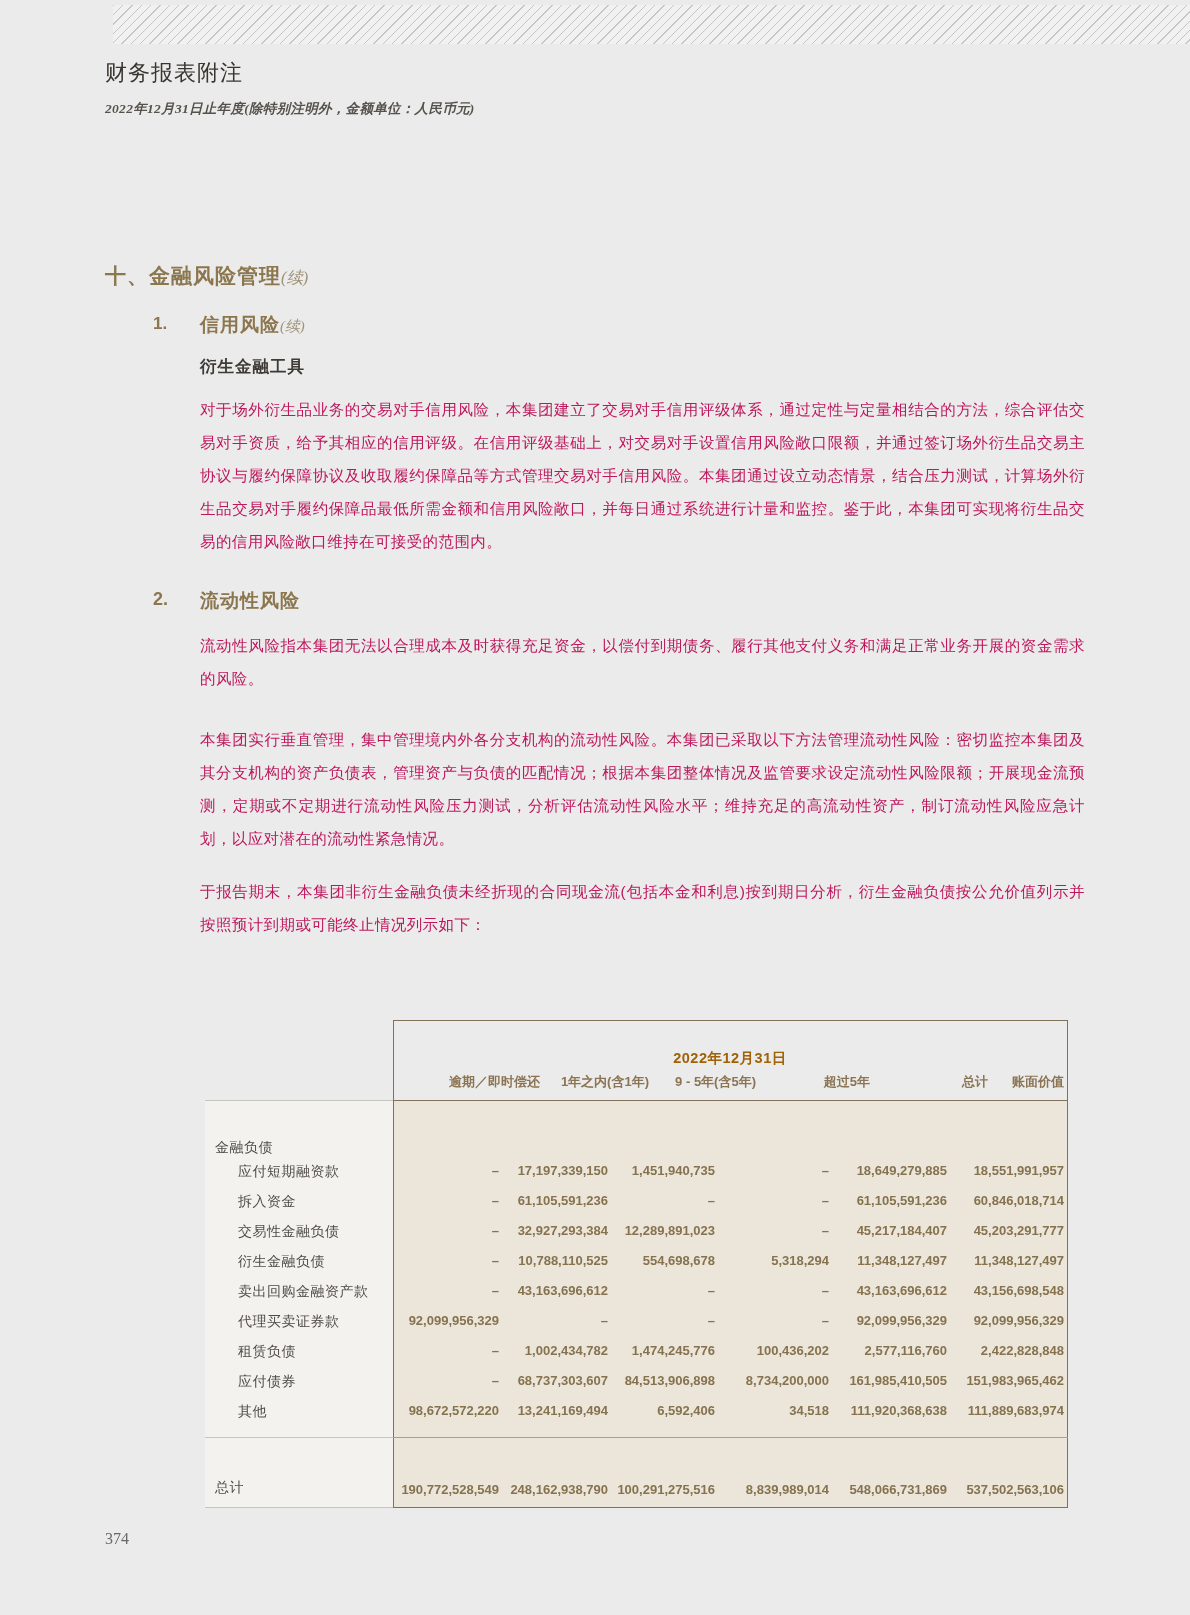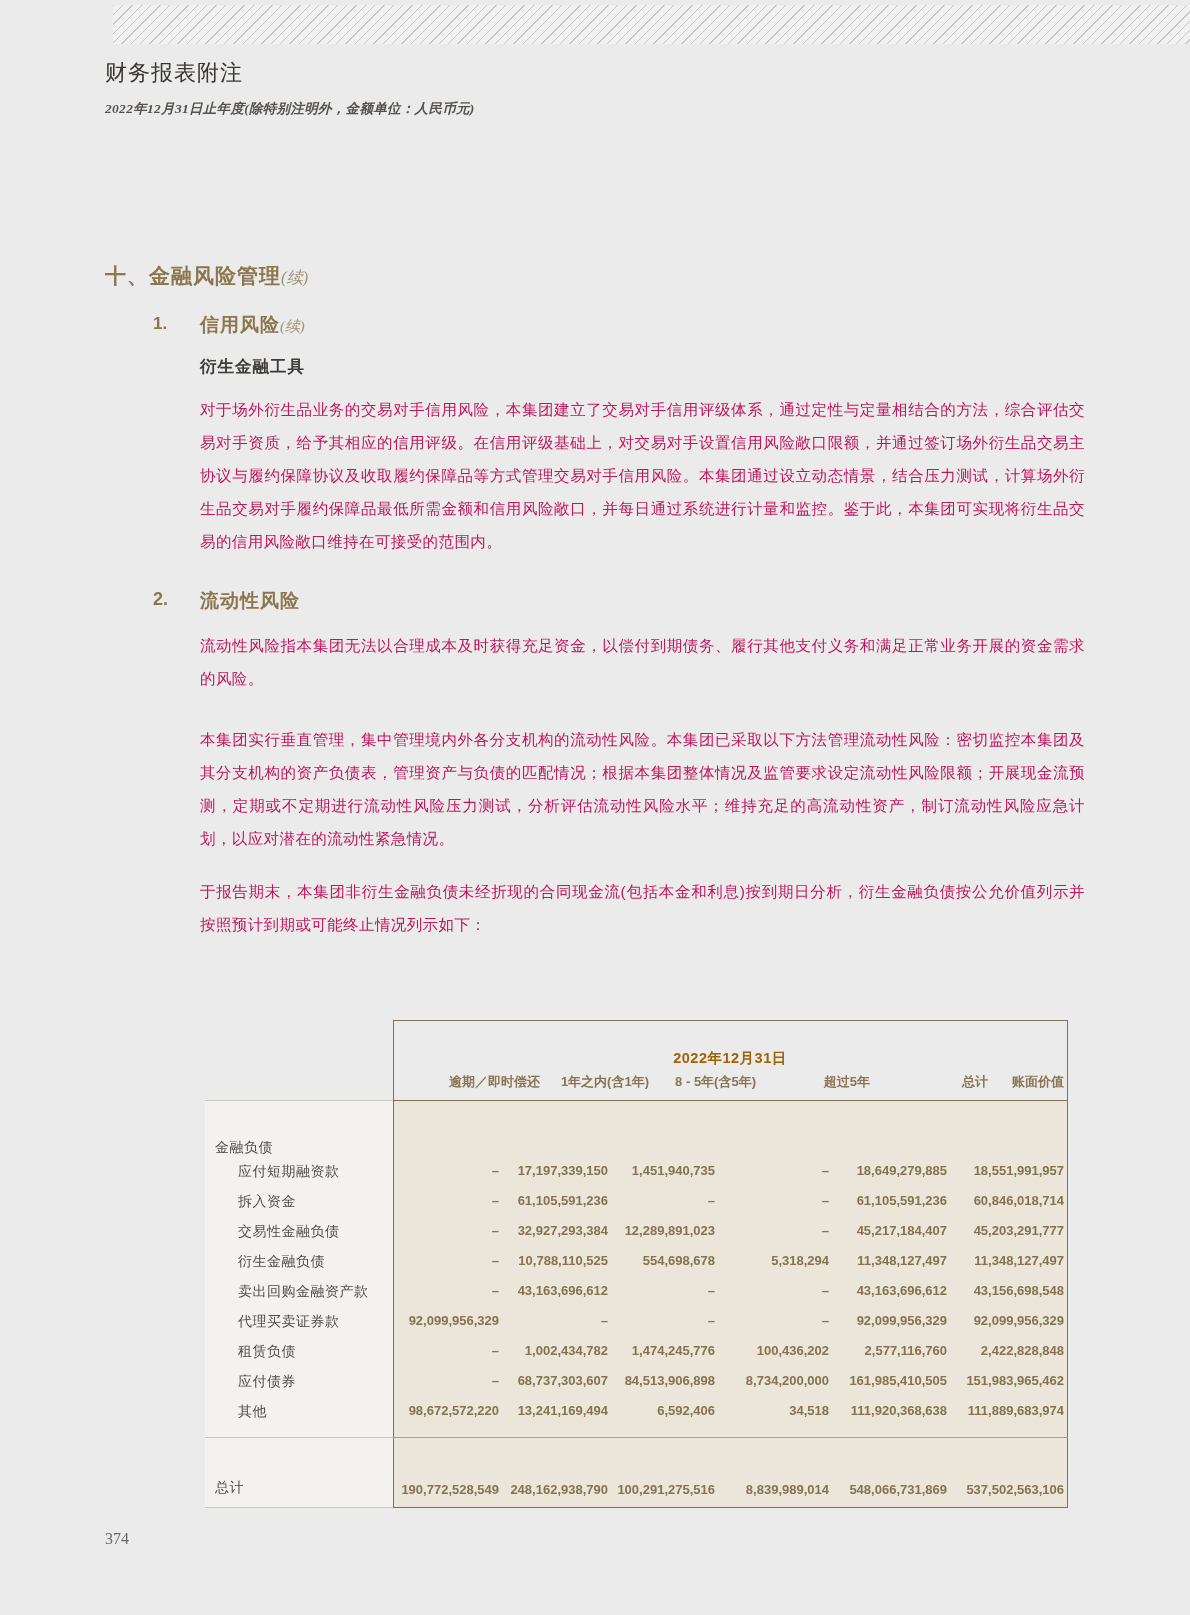--- a/index.html
+++ b/index.html
@@ -158,21 +158,21 @@
     <div class="ln ln-sep-data"></div>
     <div class="ln ln-sep-lbl"></div>
     <div class="ln ln-bot-data"></div>
     <div class="ln ln-bot-lbl"></div>
 
     <div class="thead">
       <div class="date-cell">2022年12月31日</div>
       <div class="cols">
         <div class="hcell w1">逾期／即时偿还</div>
         <div class="hcell w2">1年之内(含1年)</div>
-        <div class="hcell w3">8 - 5年(含5年)</div>
+        <div class="hcell w3">9 - 5年(含5年)</div>
         <div class="hcell w4">超过5年</div>
         <div class="hcell w5">总计</div>
         <div class="hcell w6">账面价值</div>
       </div>
     </div>
 
     <div class="tbody">
         <div class="trow group-row">
           <div class="lblcell">金融负债</div>
           <div class="numcell w1"></div>

